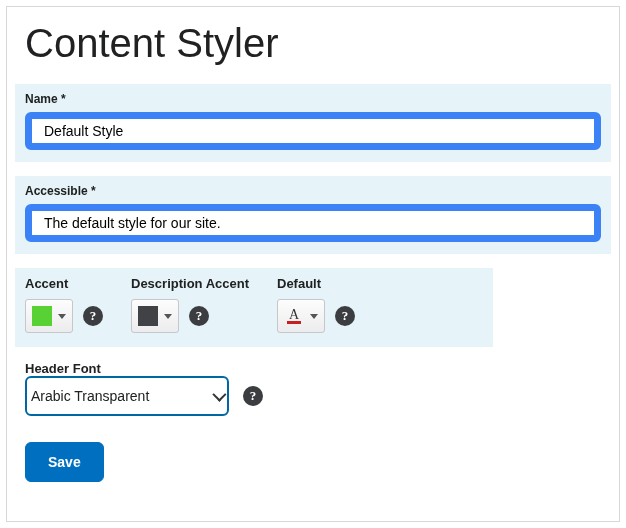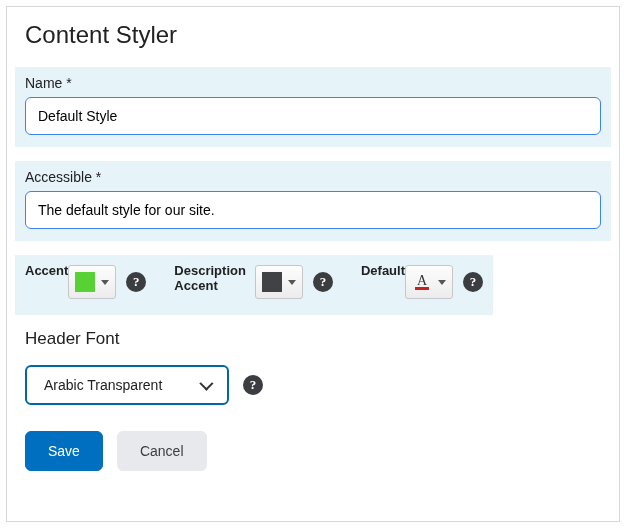--- a/index.html
+++ b/index.html
@@ -11,53 +11,53 @@
     background: #fff;
   }
   .panel {
     border: 1px solid #d6d8db;
     width: 614px;
     height: 516px;
     padding: 10px 18px 18px 18px;
     position: relative;
   }
   .page-title {
-    font-size: 24px;
+    font-size: 40px;
     font-weight: 400;
     margin: 4px 0 18px 0;
   }
   .field-block {
     background: #e6f4f9;
     padding: 8px 10px 12px 10px;
     margin: 0 -10px 14px -10px;
   }
   .field-label {
-    font-size: 14px;
-    font-weight: 400;
+    font-size: 12px;
+    font-weight: 700;
     margin-bottom: 6px;
   }
   .req { color: #202122; }
   .text-input {
     width: 100%;
     height: 38px;
-    border: 1px solid #3b82f6;
+    border: 7px solid #3b82f6;
     border-radius: 6px;
     padding: 0 12px;
     font-size: 14px;
     background: #fff;
   }
   .colors-row {
     background: #e6f4f9;
     padding: 8px 10px 14px 10px;
     margin: 0 -10px 14px -10px;
     width: 478px;
     display: flex;
     gap: 28px;
   }
-  .color-group { display: flex; flex-direction: row; }
+  .color-group { display: flex; flex-direction: column; }
   .color-label { font-size: 13px; font-weight: 600; margin-bottom: 8px; }
   .color-row { display: flex; align-items: center; gap: 10px; }
   .color-picker {
     display: inline-flex;
     align-items: center;
     gap: 4px;
     height: 34px;
     padding: 0 6px;
     border: 1px solid #c5c7ca;
     background: linear-gradient(#fdfdfd,#ececee);
@@ -82,29 +82,29 @@
     border-radius: 50%;
     background: #3b3d40;
     color: #fff;
     display: inline-flex;
     align-items: center; justify-content: center;
     font-size: 13px;
     font-weight: 700;
     font-family: Georgia, serif;
   }
   .font-section { margin-top: 4px; }
-  .font-label { font-size: 17px; font-weight: 400; margin-bottom: 16px; }
+  .font-label { font-size: 13px; font-weight: 700; margin-bottom: 0; }
   .font-row { display: flex; align-items: center; gap: 14px; }
   .font-select {
     width: 204px;
     height: 40px;
     border: 2px solid #0066a4;
     border-radius: 6px;
     background: #fff;
-    padding: 0 17px;
+    padding: 0 4px;
     display: flex;
     align-items: center;
     justify-content: space-between;
     font-size: 14px;
     gap: 20px;
   }
   .chevron-down {
     width: 10px; height: 10px;
     display: inline-block;
   }
@@ -114,21 +114,21 @@
     width: 8px; height: 8px;
     border-right: 2px solid #333;
     border-bottom: 2px solid #333;
     transform: rotate(45deg) translateY(-2px);
   }
   .button-row { margin-top: 26px; display: flex; gap: 14px; }
   .btn {
     height: 40px;
     border-radius: 6px;
     font-size: 14px;
-    font-weight: 400;
+    font-weight: 700;
     padding: 8px 22px;
     cursor: pointer;
   }
   .btn-primary {
     background: #006fbf;
     color: #fff;
     border: 1px solid #006fbf;
   }
   .btn-secondary {
     background: #e7e9ec;
@@ -208,16 +208,15 @@
       <div class="font-select" role="combobox">
         <span>Arabic Transparent</span>
         <span class="chevron-down"></span>
       </div>
       <span class="help-icon">?</span>
     </div>
   </div>
 
   <div class="button-row">
     <button class="btn btn-primary">Save</button>
-    <button class="btn btn-secondary">Cancel</button>
   </div>
 
 </div>
 
 </body></html>

